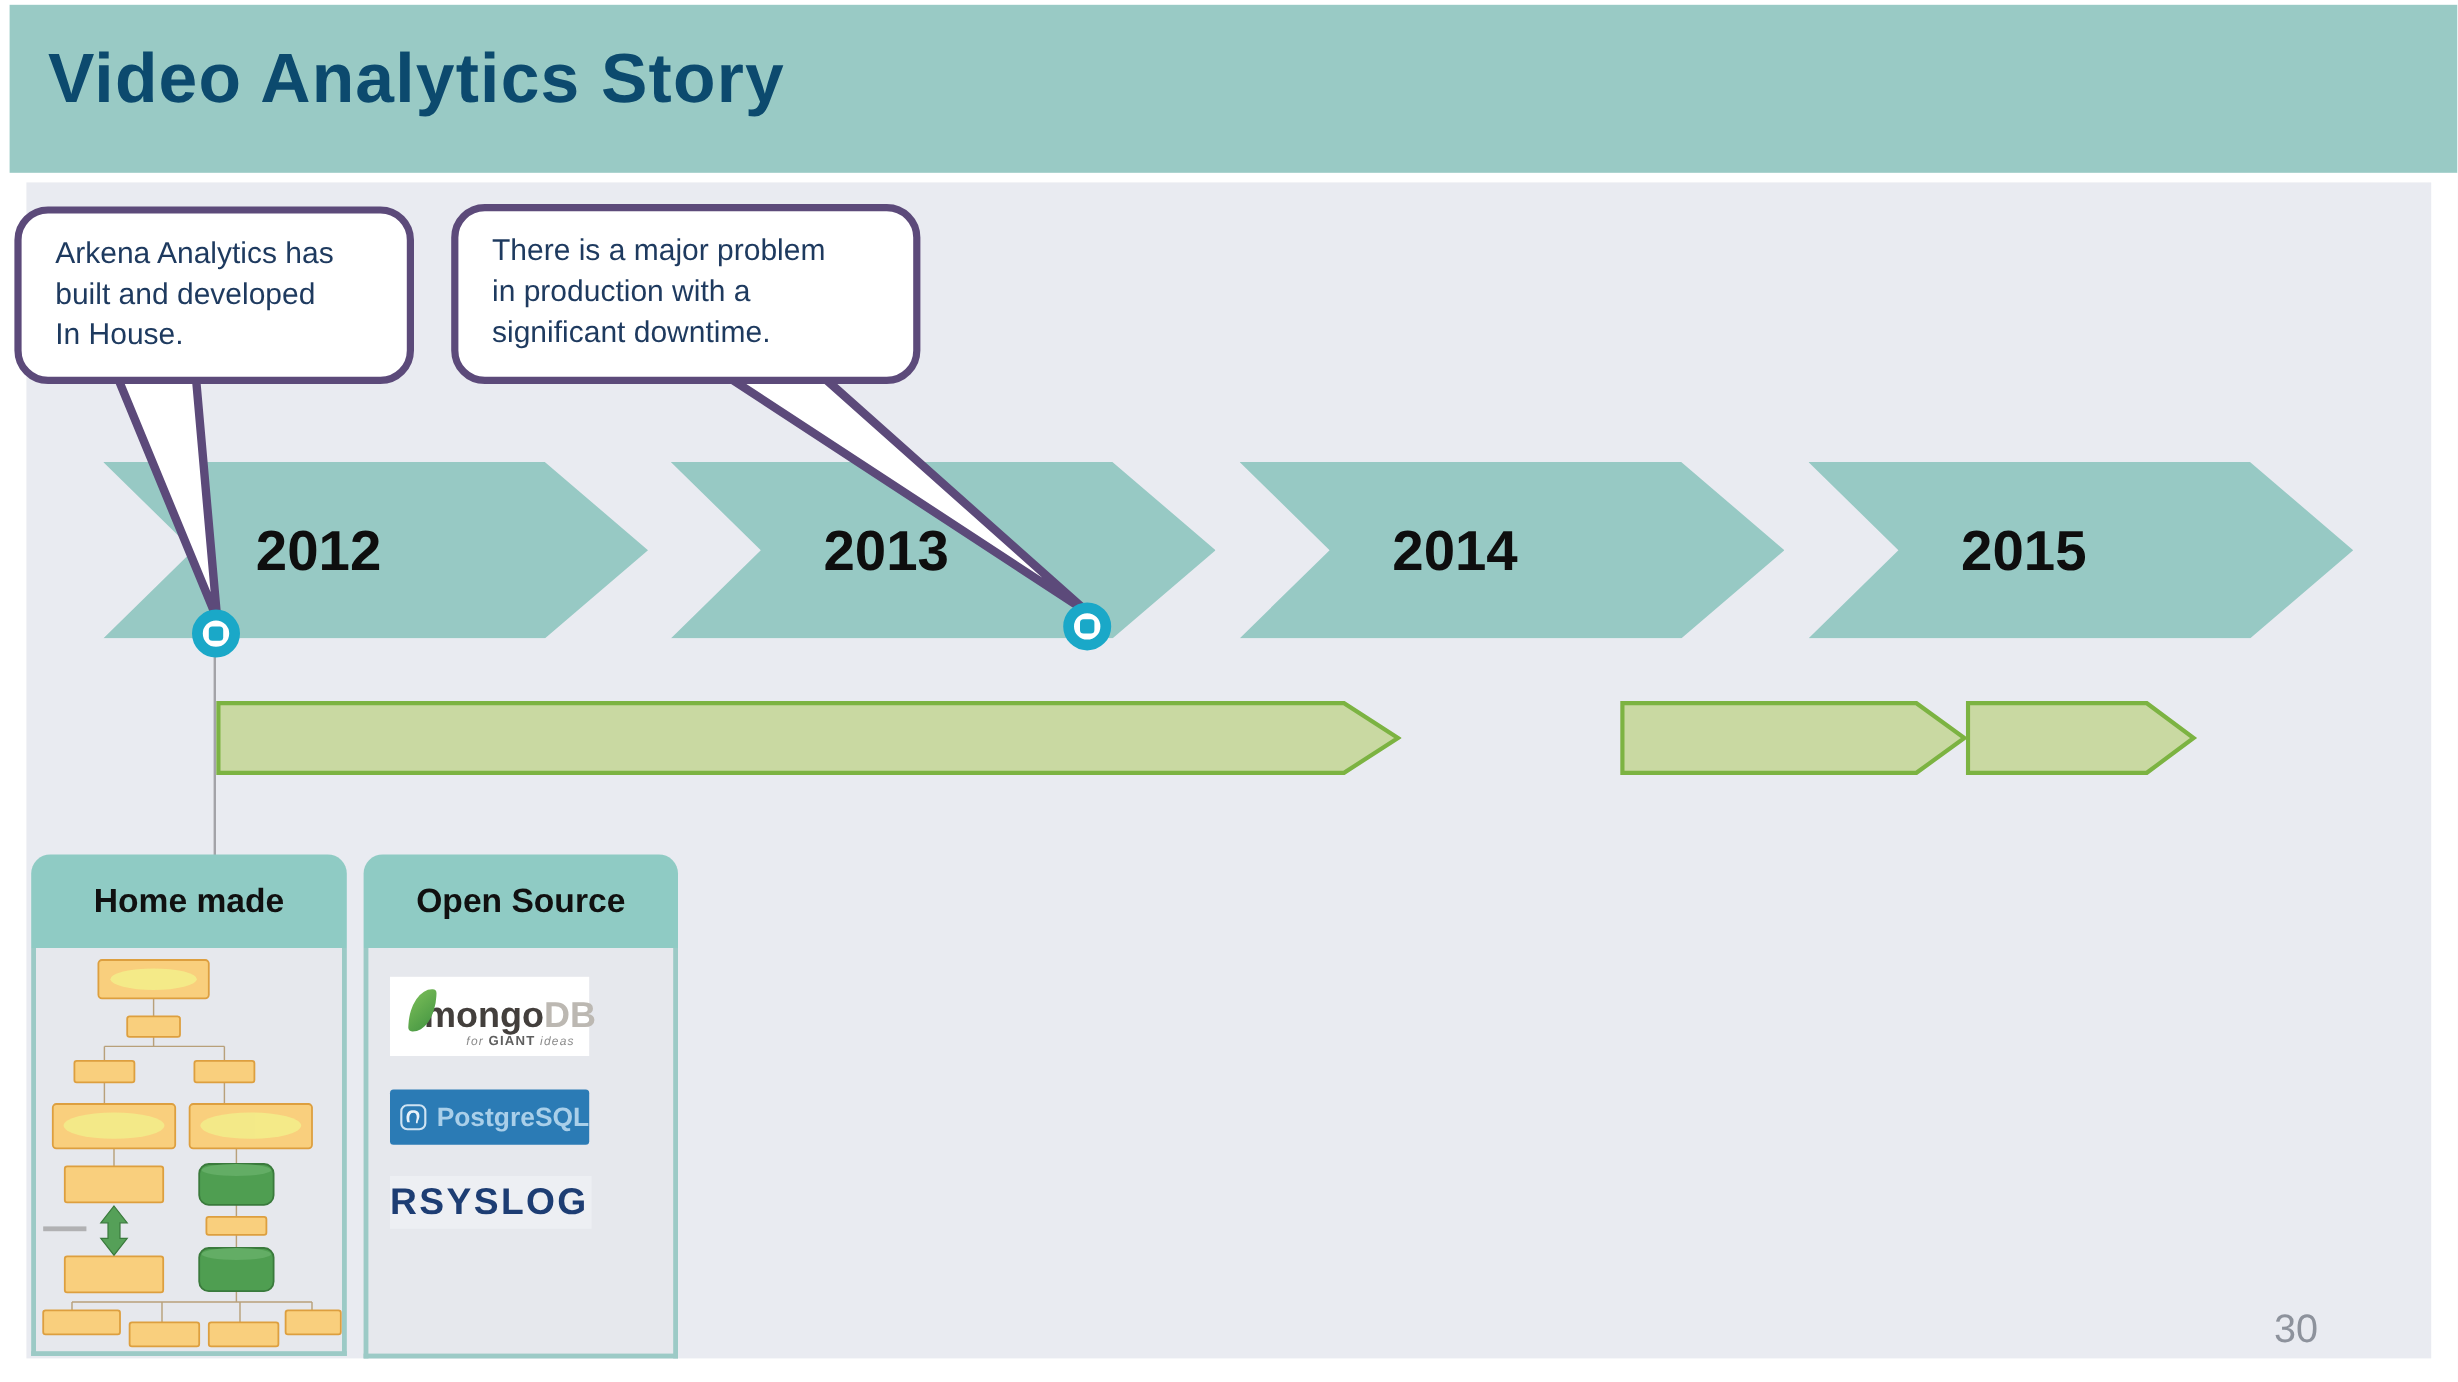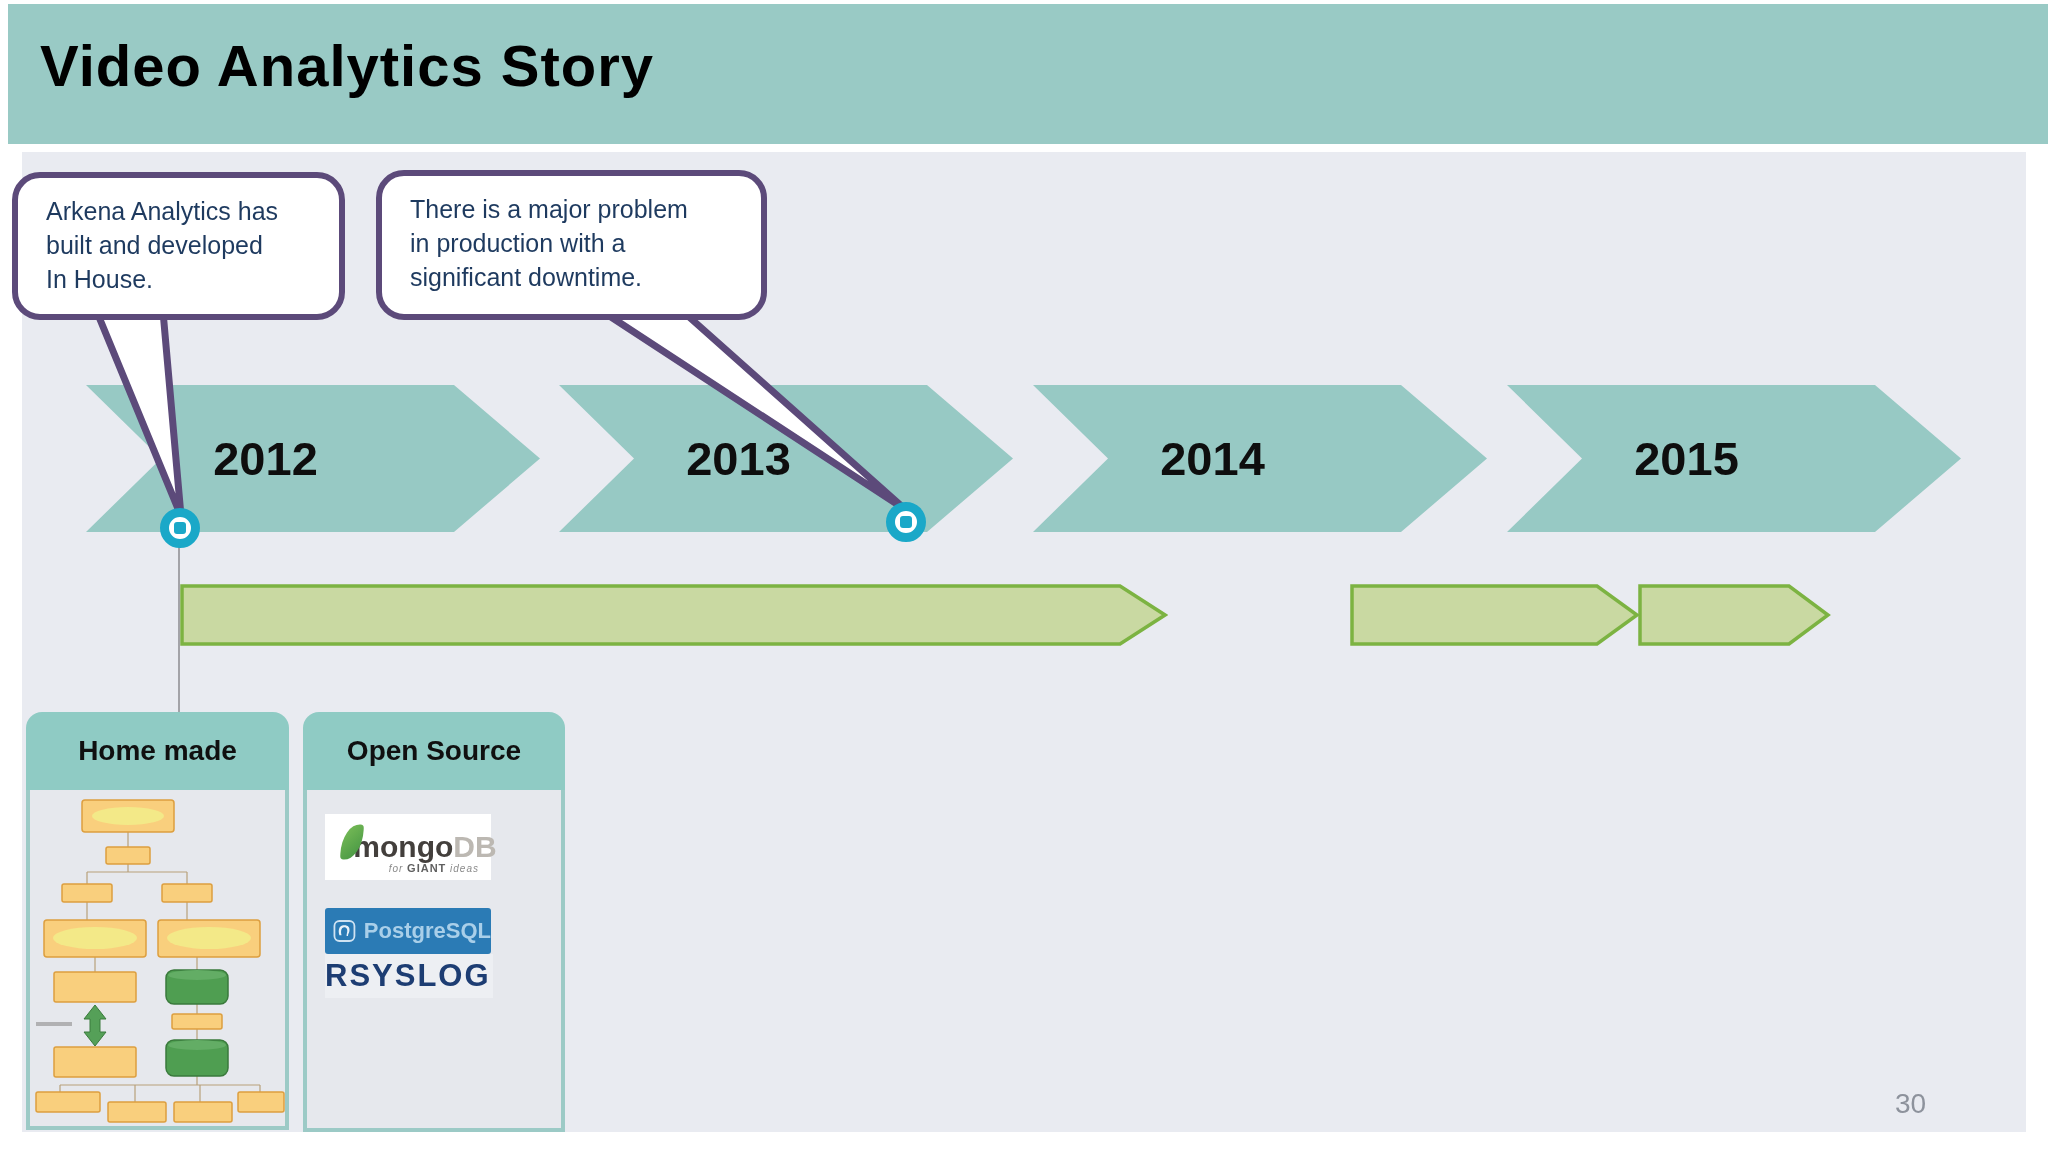--- a/index.html
+++ b/index.html
@@ -2,21 +2,21 @@
 <html><head>
 <meta charset="utf-8">
 <style>
   * { margin:0; padding:0; box-sizing:border-box; }
   html,body { background:#ffffff; }
   body { font-family:"Liberation Sans", sans-serif; }
   .slide { position:relative; width:2048px; height:1152px; background:#ffffff; overflow:hidden; }
 
   
   .header { position:absolute; left:8px; top:4px; right:0; height:140px; background:#99cac5; }
-  .header h1 { position:absolute; left:32px; top:28px; font-size:58px; font-weight:bold; color:#000000; letter-spacing:1px; }
+  .header h1 { position:absolute; left:32px; top:28px; font-size:58px; font-weight:bold; color:#0c4a6e; letter-spacing:1px; }
 
   
   .panel { position:absolute; left:22px; top:152px; width:2004px; height:980px; background:#e9ebf1; }
 
   
   .vline { position:absolute; left:178px; top:530px; width:2px; height:184px; background:#a3a3a8; z-index:1; }
 
   
   .chevron { position:absolute; top:385px; width:454px; height:147px; background:#97c9c4; z-index:3;
              clip-path:polygon(0 0, calc(100% - 86px) 0, 100% 50%, calc(100% - 86px) 100%, 0 100%, 75px 50%);
@@ -63,29 +63,29 @@
                 display:flex; align-items:center; justify-content:center; }
   .mongo-leaf { position:absolute; left:16px; top:10px; width:22px; height:36px;
                 background:linear-gradient(135deg,#7fc15a,#3f9140); border-radius:100% 4px 100% 4px;
                 transform:rotate(3deg); }
   .mongo-text { margin-left:34px; font-family:Liberation Sans, sans-serif; font-weight:bold; font-size:30px; }
   .mongo-text .m1 { color:#433f3c; }
   .mongo-text .m2 { color:#bcb8b2; }
   .mongo-tag { position:absolute; right:12px; bottom:6px; font-size:10px; color:#8a8a8a; letter-spacing:1px; }
   .mongo-tag b { color:#5f5f5f; font-size:11px; }
 
-  .logo-pg { position:relative; width:166px; height:46px; background:#2b7bb5; border-radius:3px; 
+  .logo-pg { position:relative; width:166px; height:46px; background:#2b7bb5; border-radius:3px; margin-bottom:26px;
              display:flex; align-items:center; padding-left:8px; }
   .pg-mark { width:32px; height:32px; margin-right:8px; }
   .logo-pg span { color:#a9cfe9; font-weight:bold; font-size:22px; }
 
   .logo-rsyslog { width:168px; height:44px; background:#edeff3; display:flex; align-items:center; }
   .logo-rsyslog span { color:#1d3d73; font-weight:bold; font-size:31px; letter-spacing:2px; }
 
-  .page-num { position:absolute; left:1895px; top:1088px; font-size:28px; color:#8d929c; z-index:5; }
+  .page-num { position:absolute; left:1895px; top:1088px; font-size:33px; color:#8d929c; z-index:5; }
 </style>
 </head>
 <body>
 
 <div class="slide">
 
   <div class="header">
     <h1>Video Analytics Story</h1>
   </div>
 

